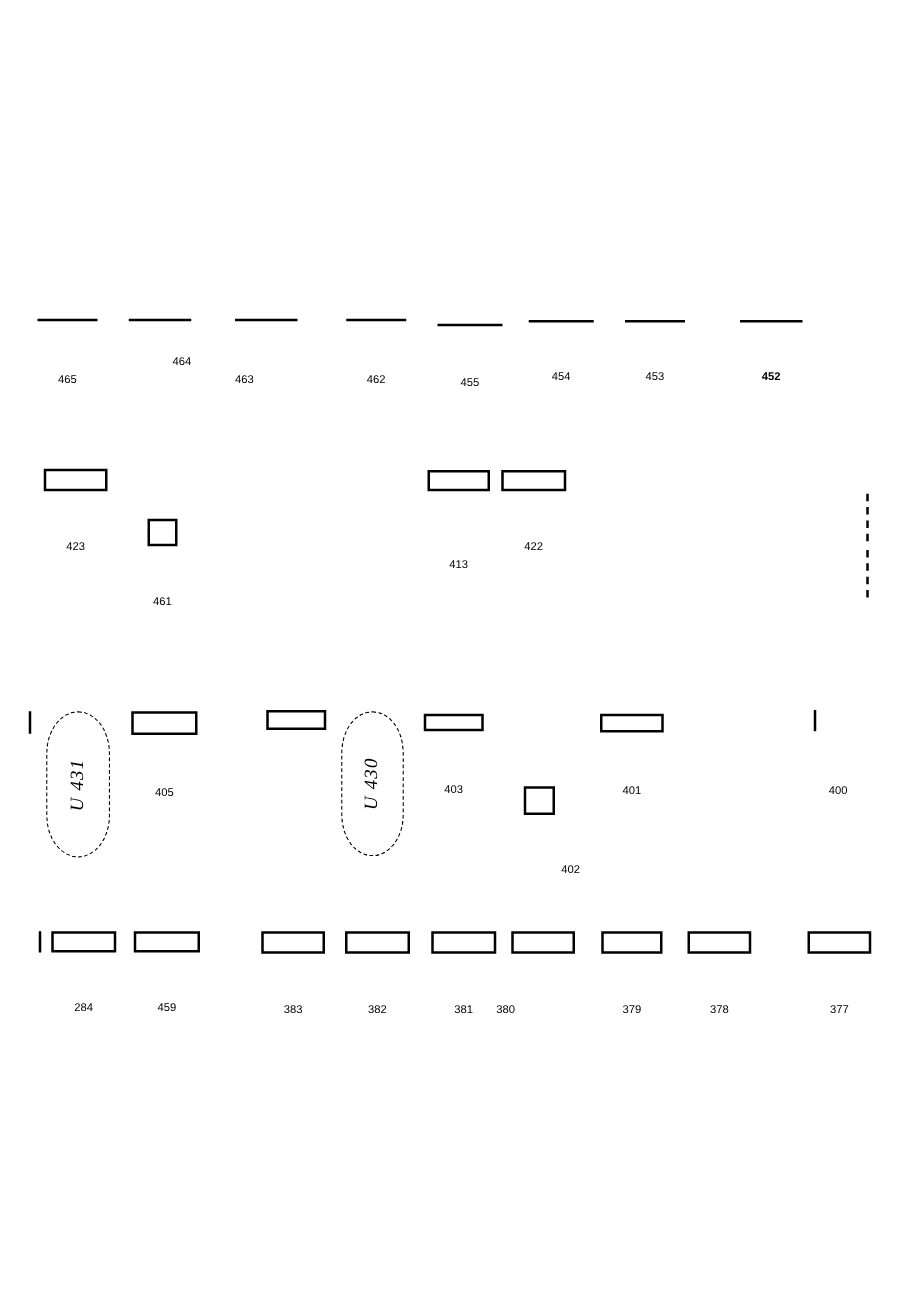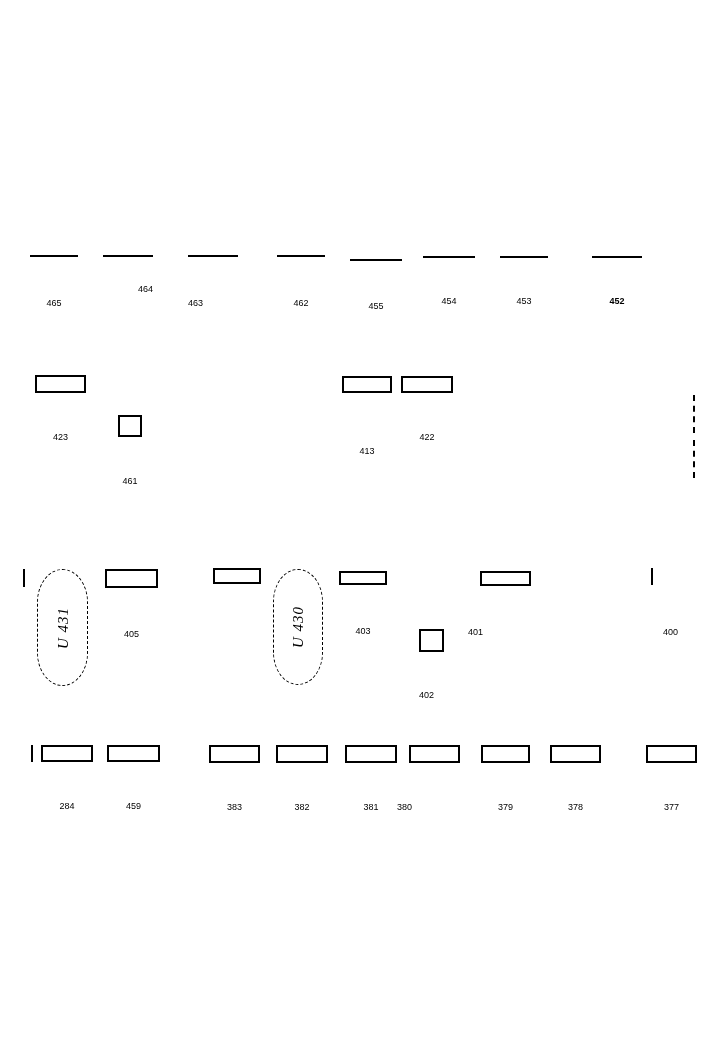--- a/index.html
+++ b/index.html
@@ -61,23 +61,23 @@
     </div>
     <div class="urn" style="left: 273px; top: 569px; width: 50px; height: 116px;">
       <div class="urn-label">U 430</div>
     </div>
     <div class="plot" style="left: 105px; top: 569px; width: 53px; height: 19px;"></div>
     <div class="plot-label" style="left: 93px; top: 594px; width: 77px; text-align: center;">405</div>
     <div class="plot" style="left: 213px; top: 568px; width: 48px; height: 16px;"></div>
     <div class="plot" style="left: 339px; top: 571px; width: 48px; height: 14px;"></div>
     <div class="plot-label" style="left: 327px; top: 591px; width: 72px; text-align: center;">403</div>
     <div class="plot" style="left: 419px; top: 629px; width: 25px; height: 23px;"></div>
-    <div class="plot-label" style="left: 419px; top: 655px; width: 45px; text-align: left;">402</div>
+    <div class="plot-label" style="left: 419px; top: 655px; width: 45px; text-align: right;">402</div>
     <div class="plot" style="left: 480px; top: 571px; width: 51px; height: 15px;"></div>
-    <div class="plot-label" style="left: 468px; top: 592px; width: 75px; ">401</div>
+    <div class="plot-label" style="left: 468px; top: 592px; width: 75px; text-align: center;">401</div>
     <div class="tick" style="left: 651px; top: 568px; height: 17px;"></div>
     <div class="plot-label" style="left: 663px; top: 592px;">400</div>
     <div class="tick" style="left: 31px; top: 745px; height: 17px;"></div>
     <div class="plot" style="left: 41px; top: 745px; width: 52px; height: 17px;"></div>
     <div class="plot-label" style="left: 29px; top: 766px; width: 76px; text-align: center;">284</div>
     <div class="plot" style="left: 107px; top: 745px; width: 53px; height: 17px;"></div>
     <div class="plot-label" style="left: 95px; top: 766px; width: 77px; text-align: center;">459</div>
     <div class="plot" style="left: 209px; top: 745px; width: 51px; height: 18px;"></div>
     <div class="plot-label" style="left: 197px; top: 767px; width: 75px; text-align: center;">383</div>
     <div class="plot" style="left: 276px; top: 745px; width: 52px; height: 18px;"></div>

